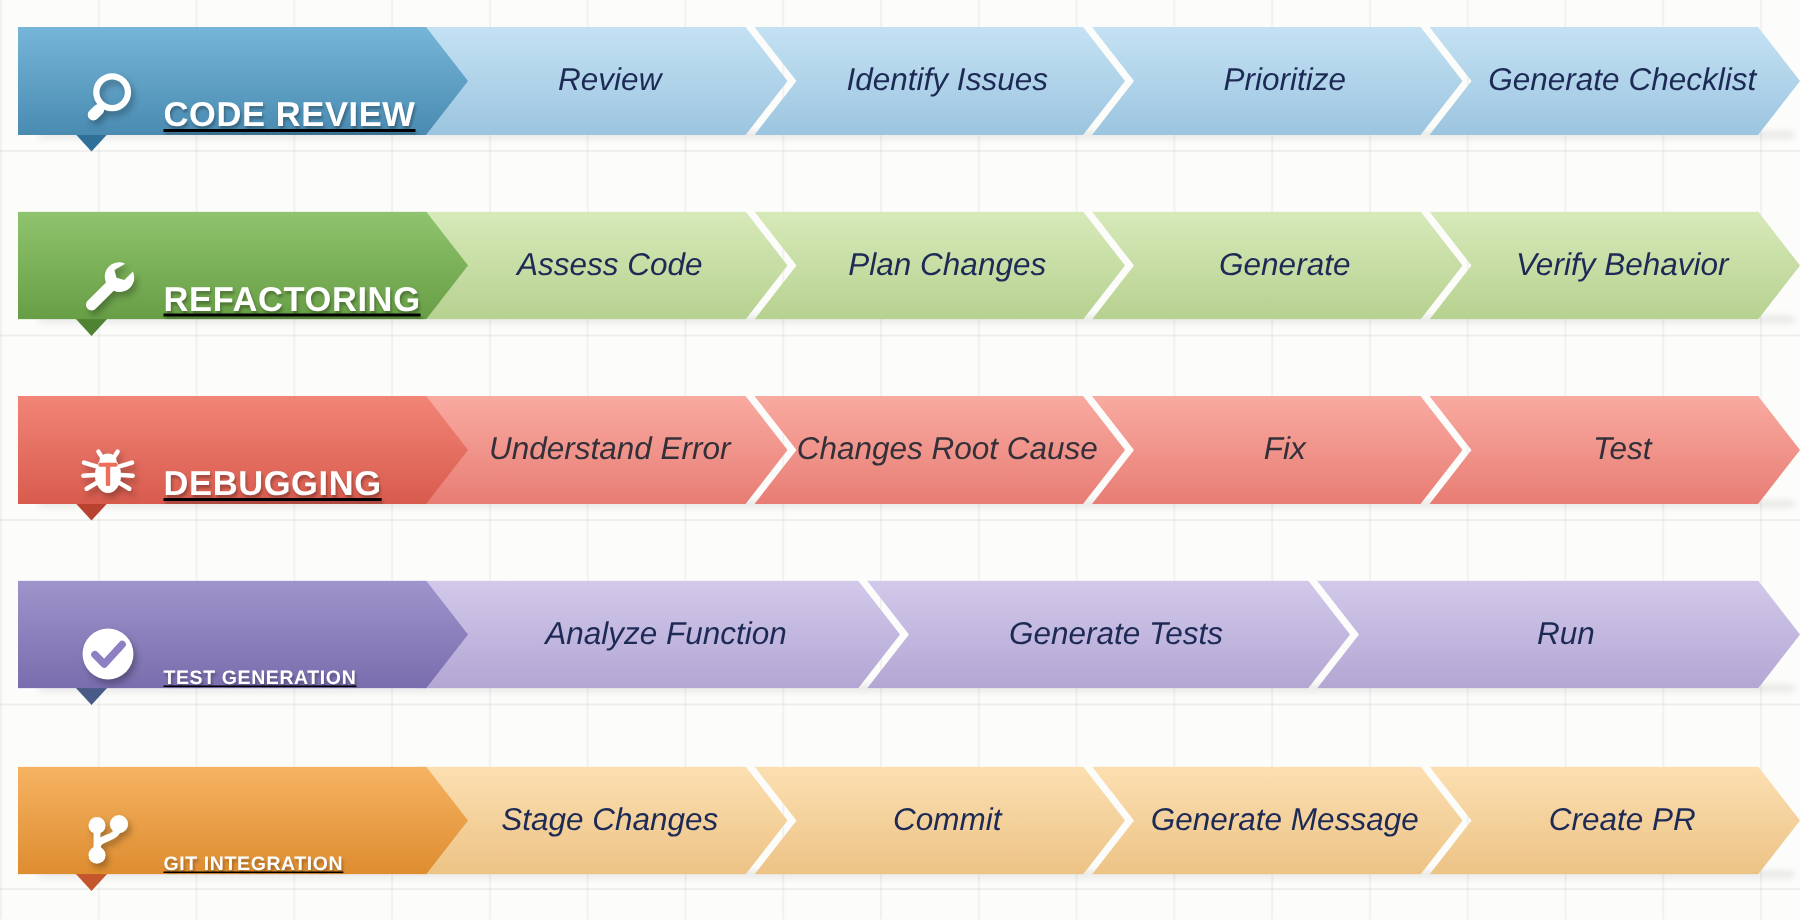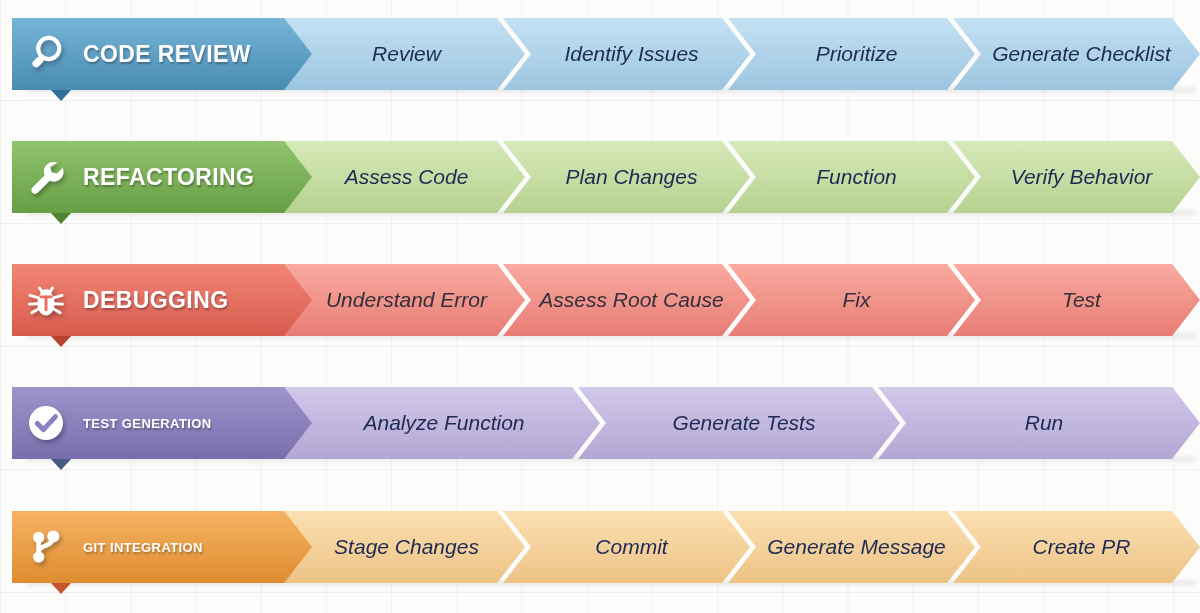--- a/index.html
+++ b/index.html
@@ -69,25 +69,26 @@
 
   
   .head {
     position: absolute;
     left: 0;
     top: 0;
     width: 300px;
     height: 72px;
     z-index: 4;
     display: flex;
-    align-items: center;
-    padding-left: 11px;
+    align-items: flex-end;
+    padding-left: 37px;
     box-sizing: border-box;
     -webkit-clip-path: polygon(0 0, 272px 0, 300px 50%, 272px 100%, 0 100%);
     clip-path: polygon(0 0, 272px 0, 300px 50%, 272px 100%, 0 100%);
+    text-decoration: underline;
   }
   .head::after {
     
     content: "";
     position: absolute;
     inset: 0;
     background: linear-gradient(to bottom, rgba(255,255,255,0.16), rgba(0,0,0,0.07));
     pointer-events: none;
   }
   
@@ -228,21 +229,21 @@
       <div class="row-inner">
         <div class="row-shadow"></div>
         <div class="steps">
           <div class="step" style="z-index: 10;">
             <span class="step-label">Assess Code</span>
           </div>
           <div class="step" style="z-index: 9;">
             <span class="step-label">Plan Changes</span>
           </div>
           <div class="step" style="z-index: 8;">
-            <span class="step-label">Function</span>
+            <span class="step-label">Generate</span>
           </div>
           <div class="step" style="z-index: 7;">
             <span class="step-label">Verify Behavior</span>
           </div>
         </div>
         <div class="tail"></div>
         <div class="head">
           <span class="head-icon">
             <svg viewBox="0 0 48 48" width="44" height="44" aria-hidden="true">
               <path d="M36.5 8.5c-5.6-2.6-12.2 0.2-14.3 6.1-0.9 2.6-0.7 5.3 0.3 7.6L9.2 35.5c-1.6 1.6-1.6 4.2 0 5.8 1.6 1.6 4.2 1.6 5.8 0l13.2-13.2c2.4 1.1 5.2 1.3 7.9 0.3 5.9-2.1 8.6-8.8 6-14.3l-6.2 6.2-5.7-1.5-1.5-5.7 7.8-4.6z" fill="#fff"></path>
@@ -253,21 +254,21 @@
       </div>
     </div>
     <div class="row r-red dark-text" style="top: 264px;">
       <div class="row-inner">
         <div class="row-shadow"></div>
         <div class="steps">
           <div class="step" style="z-index: 10;">
             <span class="step-label">Understand Error</span>
           </div>
           <div class="step" style="z-index: 9;">
-            <span class="step-label">Assess Root Cause</span>
+            <span class="step-label">Changes Root Cause</span>
           </div>
           <div class="step" style="z-index: 8;">
             <span class="step-label">Fix</span>
           </div>
           <div class="step" style="z-index: 7;">
             <span class="step-label">Test</span>
           </div>
         </div>
         <div class="tail"></div>
         <div class="head">

